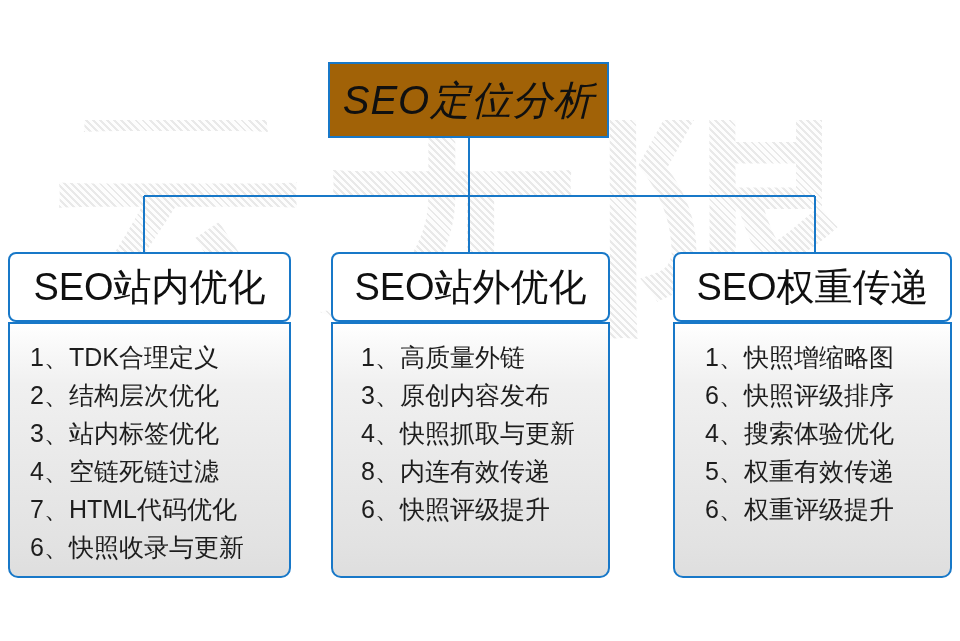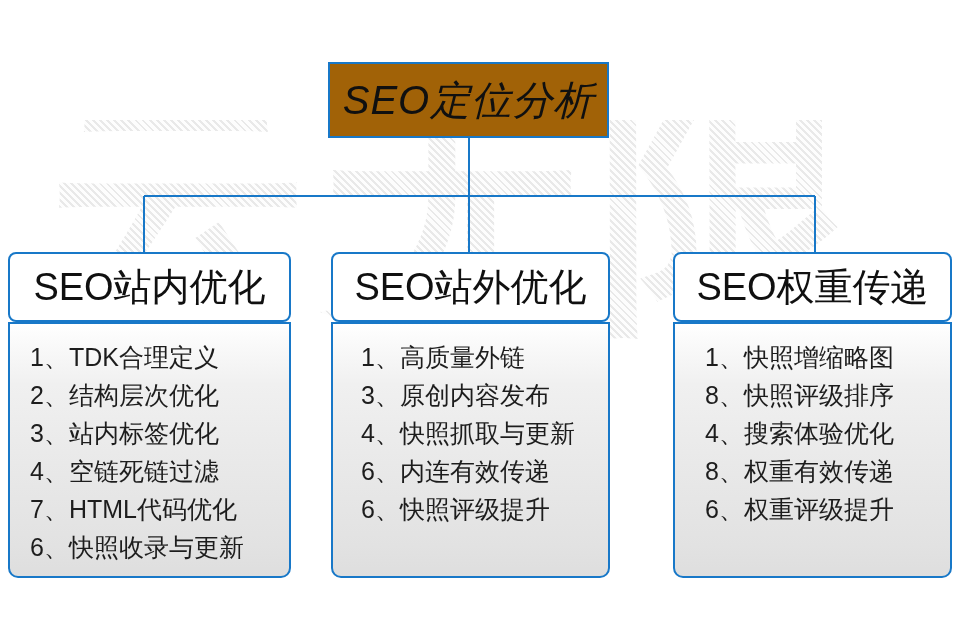--- a/index.html
+++ b/index.html
@@ -202,34 +202,34 @@
 
   <div class="column col-2">
     <div class="col-header">
       <span class="col-header-title">SEO站外优化</span>
     </div>
     <div class="col-body">
       <ul class="item-list">
         <li class="item">1、高质量外链</li>
         <li class="item">3、原创内容发布</li>
         <li class="item">4、快照抓取与更新</li>
-        <li class="item">6、内连有效传递</li>
+        <li class="item">8、内连有效传递</li>
         <li class="item">6、快照评级提升</li>
       </ul>
     </div>
   </div>
 
   <div class="column col-3">
     <div class="col-header">
       <span class="col-header-title">SEO权重传递</span>
     </div>
     <div class="col-body">
       <ul class="item-list">
         <li class="item">1、快照增缩略图</li>
-        <li class="item">8、快照评级排序</li>
+        <li class="item">6、快照评级排序</li>
         <li class="item">4、搜索体验优化</li>
-        <li class="item">8、权重有效传递</li>
+        <li class="item">5、权重有效传递</li>
         <li class="item">6、权重评级提升</li>
       </ul>
     </div>
   </div>
 
 </div>
 
 </body></html>

